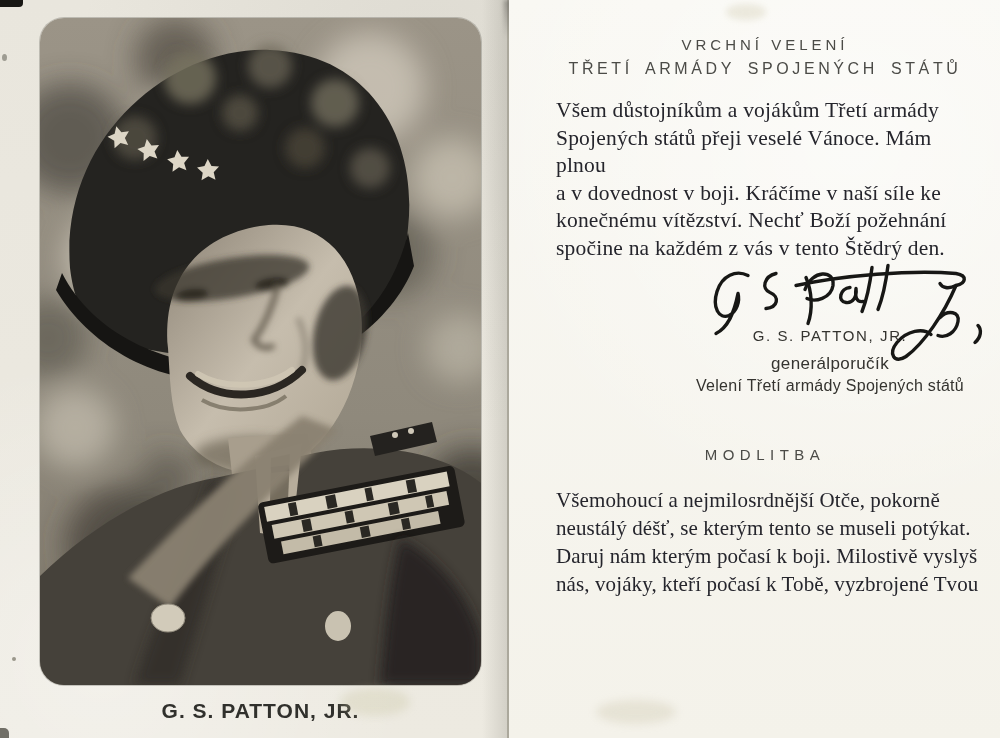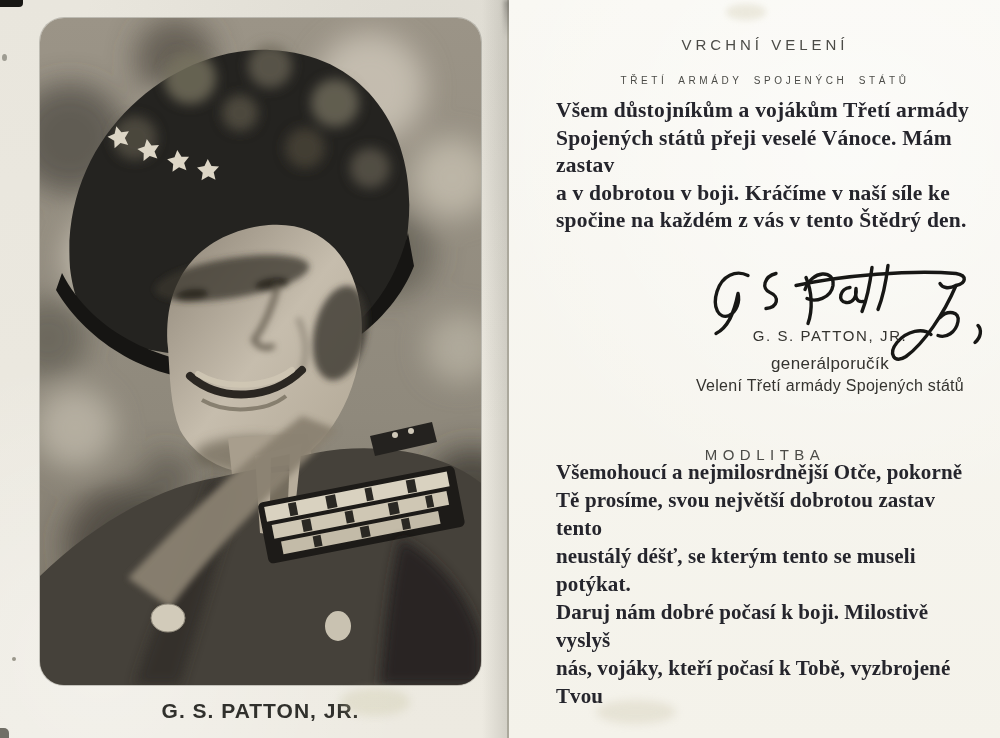--- a/index.html
+++ b/index.html
@@ -25,25 +25,25 @@
       background:linear-gradient(to bottom,#7b7972,rgba(123,121,114,0));
       filter:blur(2px);opacity:.75;}
   
   .right-page{position:absolute;left:509px;top:0;width:491px;height:738px;
       background:
         radial-gradient(circle at 70% 20%, rgba(255,255,255,.5), transparent 55%),
         linear-gradient(#f9f8f3,#f4f2ea);}
   .hdr{position:absolute;left:530px;width:470px;text-align:center;
       font-family:"Liberation Sans",sans-serif;color:#4b4b47;}
   .hdr1{top:36px;font-size:15px;letter-spacing:4px;}
-  .hdr2{top:75px;font-size:10px;letter-spacing:3.6px;word-spacing:5px;}
+  .hdr2{top:60px;font-size:16px;letter-spacing:3.6px;word-spacing:5px;}
   .para{position:absolute;left:556px;width:430px;color:#25252c;
-      font-family:"Liberation Serif",serif;font-weight:700;}
+      font-family:"Liberation Serif",serif;font-weight:400;}
   .greeting{top:97px;font-size:21.5px;line-height:27.5px;letter-spacing:.2px;}
-  .prayer{top:458px;font-size:21px;line-height:28px;letter-spacing:.1px;}
+  .prayer{top:486px;font-size:21px;line-height:28px;letter-spacing:.1px;}
   .sig-wrap{position:absolute;left:672px;top:260px;width:320px;height:108px;}
   .sig-wrap svg{display:block;width:100%;height:100%;}
   .sig-block{position:absolute;left:655px;width:350px;text-align:center;
       font-family:"Liberation Sans",sans-serif;color:#34332f;}
   .sig-name{top:327px;font-size:15px;letter-spacing:1.6px;}
   .sig-rank{top:354px;font-size:17px;letter-spacing:.4px;}
   .sig-unit{top:377px;font-size:16px;letter-spacing:.3px;}
   .prayer-hdr{position:absolute;left:530px;top:446px;width:470px;text-align:center;
       font-family:Liberation Sans, sans-serif;font-size:15px;letter-spacing:5.5px;color:#4b4b47;}
   
@@ -206,22 +206,23 @@
   <div class="gutter"></div>
   <div class="gutter-smudge"></div>
 
   <div class="right-page"></div>
 
   <div class="hdr hdr1">VRCHNÍ VELENÍ</div>
   <div class="hdr hdr2">TŘETÍ ARMÁDY SPOJENÝCH STÁTŮ</div>
 
   <div class="para greeting">
     <div>Všem důstojníkům a vojákům Třetí armády</div>
-    <div>Spojených států přeji veselé Vánoce. Mám zastav</div>
-    <div>a v dobrotou v boji. Kráčíme v naší síle ke</div>
+    <div>Spojených států přeji veselé Vánoce. Mám plnou</div>
+    <div>a v dovednost v boji. Kráčíme v naší síle ke</div>
+    <div>konečnému vítězství. Nechť Boží požehnání</div>
     <div>spočine na každém z vás v tento Štědrý den.</div>
   </div>
 
   <div class="sig-wrap" role="img" aria-label="G S Patton Jr.">
     <svg viewBox="0 0 320 105">
       <g fill="none" stroke="#171715" stroke-width="3.4" stroke-linecap="round" stroke-linejoin="round">
         <path d="M 76,14 C 64,8 50,14 45,30 C 40,46 47,58 57,54 C 65,50 68,40 66,32 C 62,52 56,66 44,72"></path>
         <path d="M 104,12 C 92,15 89,27 98,31 C 108,35 106,46 94,47"></path>
         <path d="M 134,16 C 140,30 141,48 136,62"></path>
         <path d="M 133,28 C 140,8 163,8 161,24 C 159,37 143,41 135,37"></path>
@@ -237,23 +238,22 @@
   </div>
 
   <div class="sig-block sig-name">G. S. PATTON, JR.</div>
   <div class="sig-block sig-rank">generálporučík</div>
   <div class="sig-block sig-unit">Velení Třetí armády Spojených států</div>
 
   <div class="prayer-hdr">MODLITBA</div>
 
   <div class="para prayer">
     <div>Všemohoucí a nejmilosrdnější Otče, pokorně</div>
-    <div>Tě prosíme, svou největší dobrotou zastav tento</div>
     <div>neustálý déšť, se kterým tento se museli potýkat.</div>
-    <div>Daruj nám dobré počasí k boji. Milostivě vyslyš</div>
+    <div>Daruj nám kterým počasí k boji. Milostivě vyslyš</div>
     <div>nás, vojáky, kteří počasí k Tobě, vyzbrojené Tvou</div>
 
   </div>
 
   <div class="mark-tl"></div>
   <div class="mark-bl"></div>
   <div class="speck1"></div>
   <div class="speck2"></div>
   <div class="stain1"></div>
   <div class="stain2"></div>

